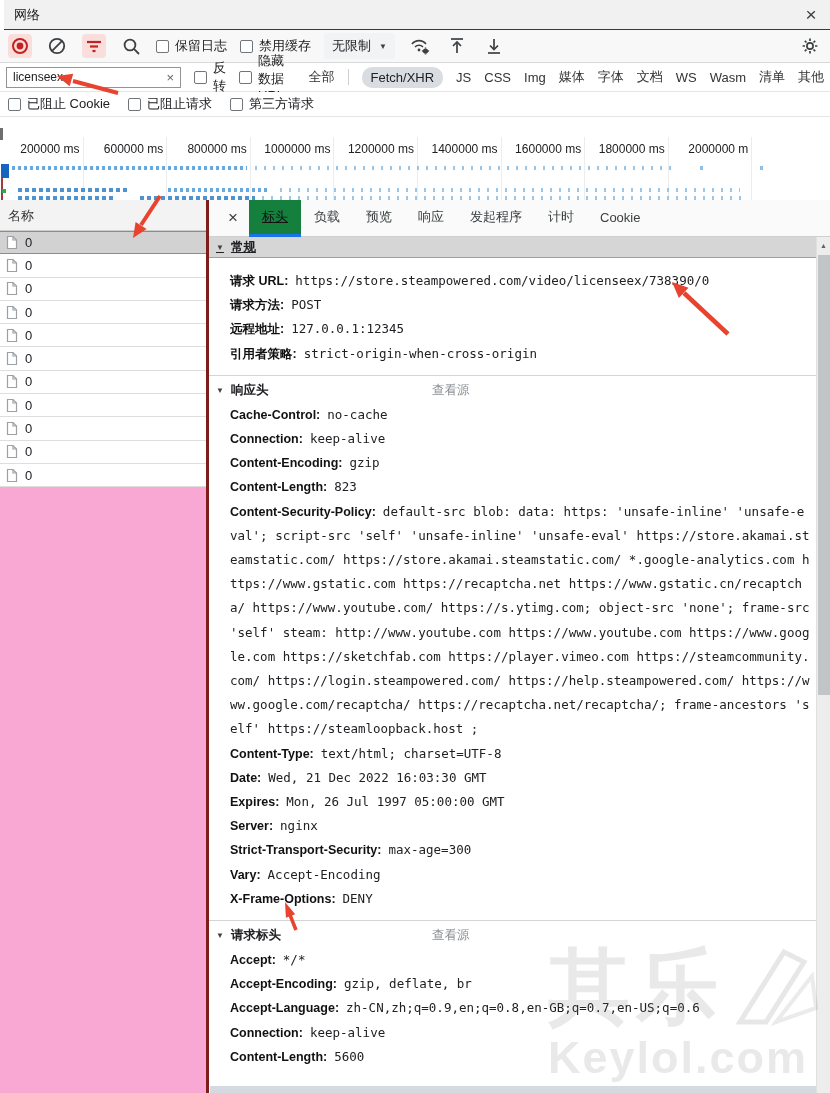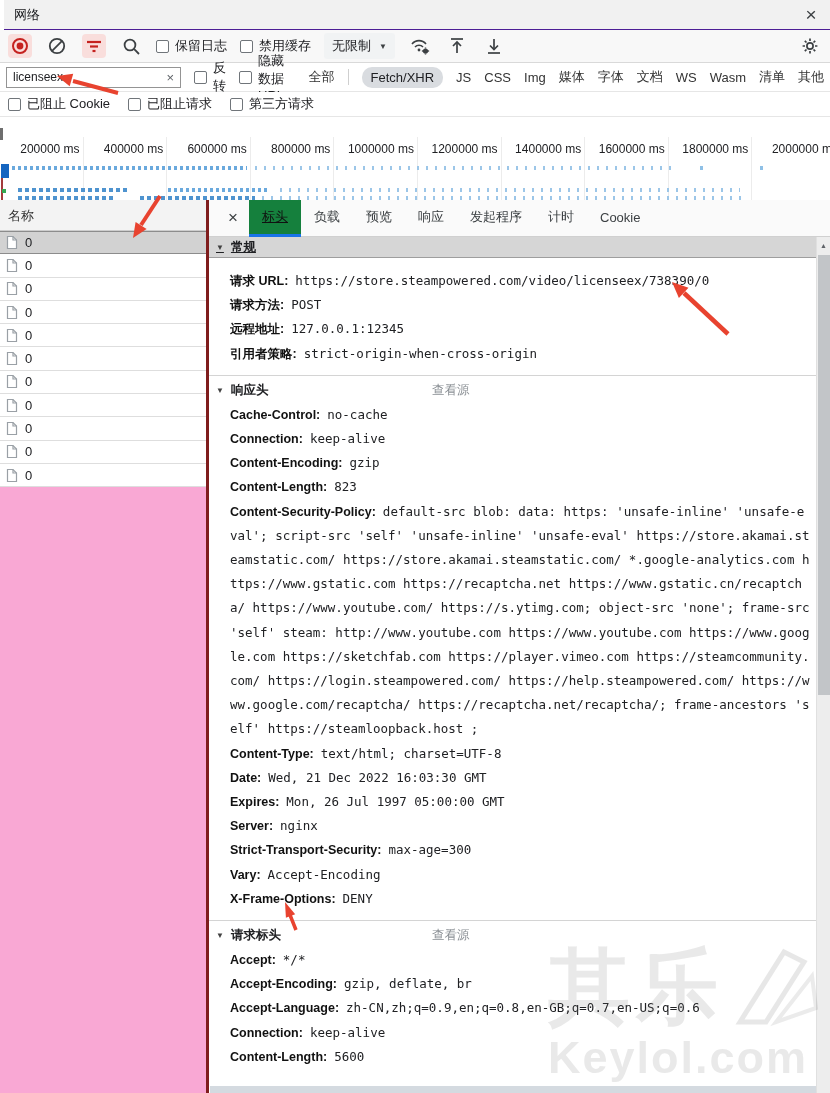--- a/index.html
+++ b/index.html
@@ -222,21 +222,20 @@
   </label>
   <label class="chk">
     <span class="cb"></span>
     <span>第三方请求</span>
   </label>
 </div>
 
 <div class="overview">
   <div class="ov-grid">
     <div class="ov-cell">200000 ms</div>
-    <div class="ov-cell">400000 ms</div>
     <div class="ov-cell">600000 ms</div>
     <div class="ov-cell">800000 ms</div>
     <div class="ov-cell">1000000 ms</div>
     <div class="ov-cell">1200000 ms</div>
     <div class="ov-cell">1400000 ms</div>
     <div class="ov-cell">1600000 ms</div>
     <div class="ov-cell">1800000 ms</div>
     <div class="ov-cell">2000000 m</div>
   </div>
 

